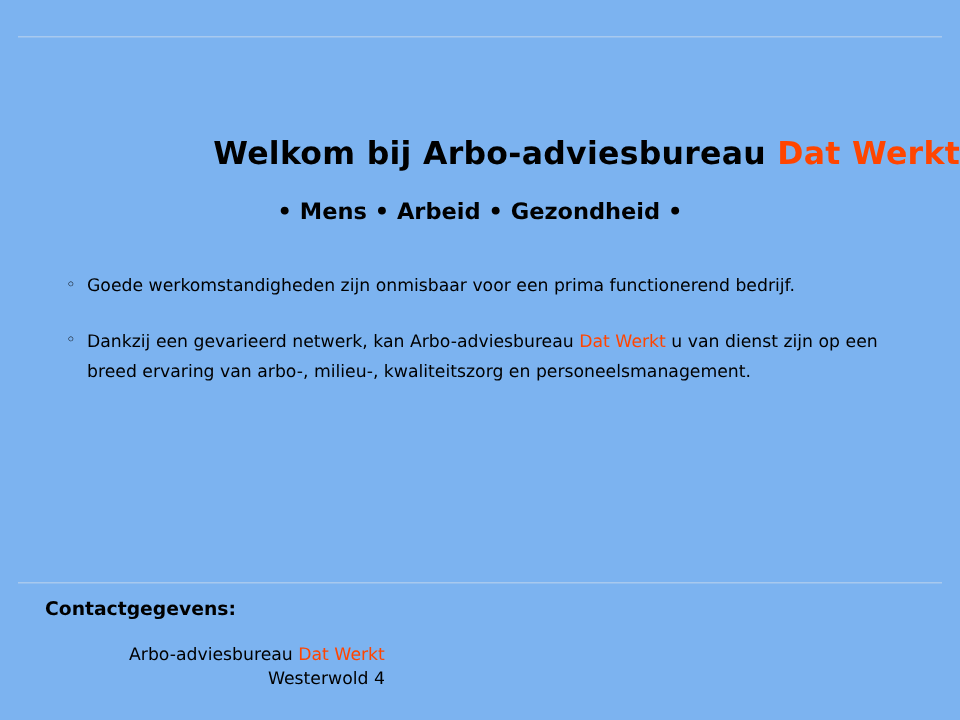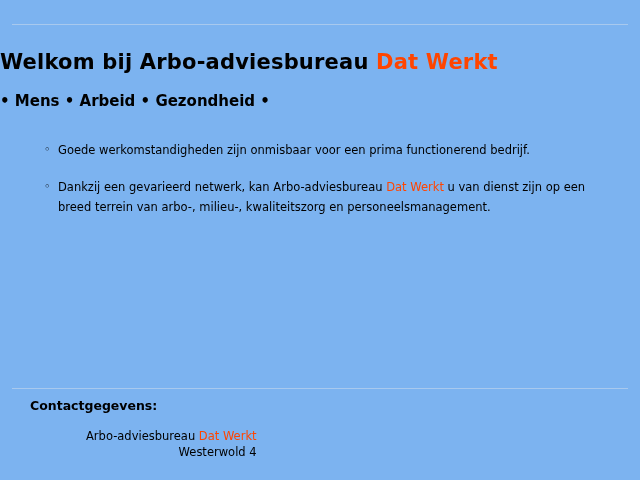--- a/index.html
+++ b/index.html
@@ -22,32 +22,32 @@
   }
   .top-rule {
     position: absolute;
     top: 24px;
     left: 12px;
     right: 12px;
     height: 1px;
     background: #a8c9ee;
   }
   .title {
-    text-align: left;
+    text-align: right;
     margin: 0;
-    padding-top: 50px;
+    padding-top: 90px;
     font-size: 21px;
     font-weight: bold;
     letter-spacing: 0.2px;
   }
   .accent {
     color: #ff4500;
   }
   .subtitle {
-    text-align: left;
+    text-align: center;
     margin: 0;
     padding-top: 18px;
     font-size: 15px;
     font-weight: bold;
   }
   .bullets {
     margin: 0;
     padding: 30px 42px 0 44px;
     list-style: none;
   }
@@ -102,21 +102,21 @@
 <div class="page">
 
   <div class="top-rule"></div>
 
   <h1 class="title"><span>Welkom bij Arbo-adviesbureau </span><span class="accent">Dat Werkt</span></h1>
 
   <p class="subtitle">• Mens • Arbeid • Gezondheid •</p>
 
   <ul class="bullets">
     <li><span><span>Goede werkomstandigheden zijn onmisbaar voor een prima functionerend bedrijf.</span></span></li>
-    <li class="tight"><span><span>Dankzij een gevarieerd netwerk, kan Arbo-adviesbureau </span><span class="accent">Dat Werkt</span><span> u van dienst zijn op een breed terrein van arbo-, milieu-, kwaliteitszorg en personeelsmanagement.</span></span></li>
+    <li class="tight"><span><span>Dankzij een gevarieerd netwerk, kan Arbo-adviesbureau </span><span class="accent">Dat Werkt</span><span> u van dienst zijn op een breed ervaring van arbo-, milieu-, kwaliteitszorg en personeelsmanagement.</span></span></li>
   </ul>
 
   <div class="bottom-rule"></div>
 
   <div class="contact-heading">Contactgegevens:</div>
 
   <div class="contact-block">
     <div><span>Arbo-adviesbureau </span><span class="accent">Dat Werkt</span></div>
     <div>Westerwold 4</div>
   </div>

